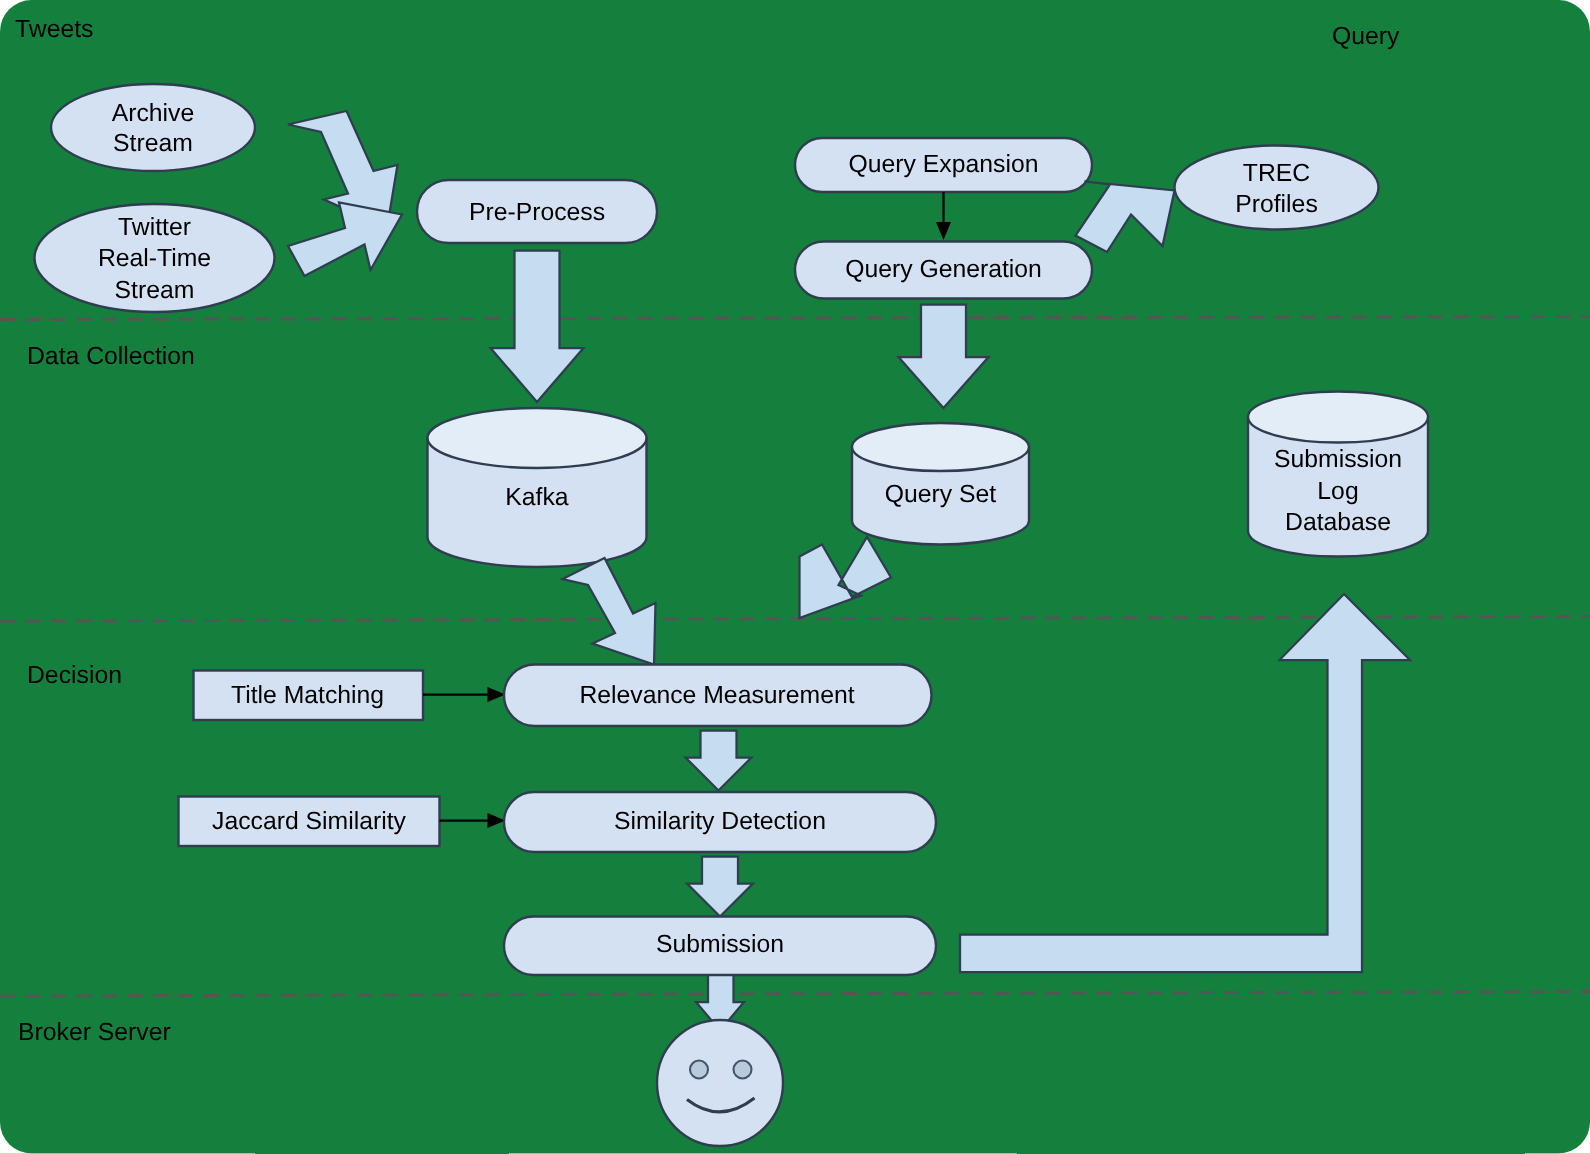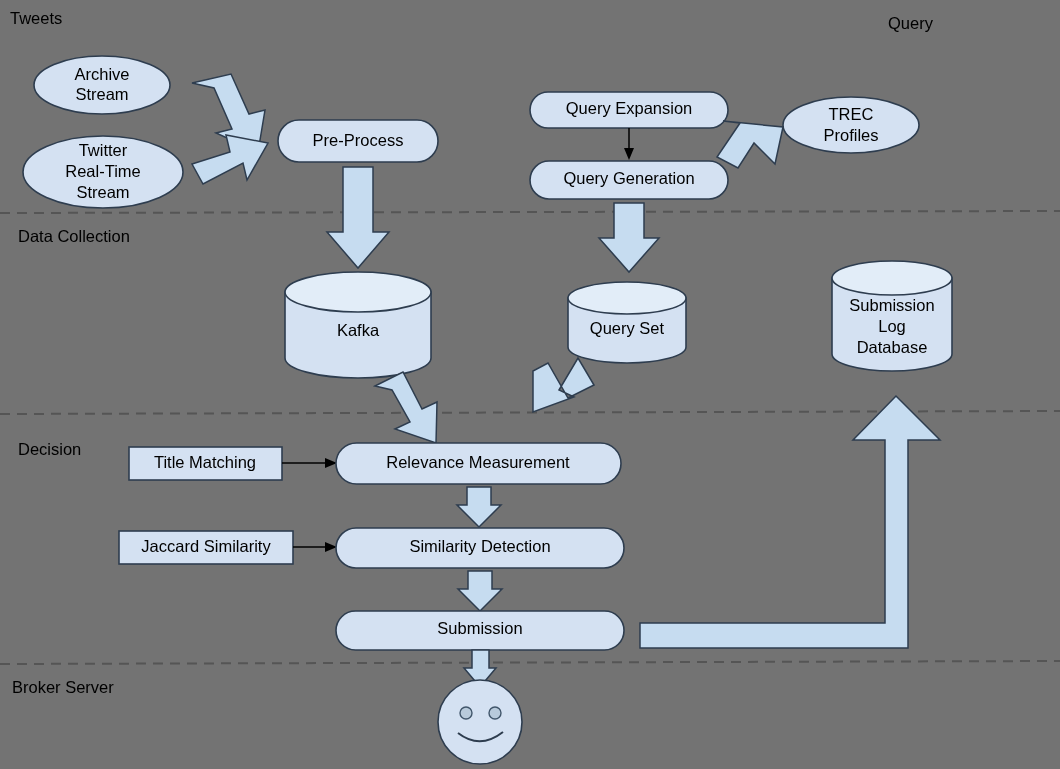--- a/index.html
+++ b/index.html
@@ -8,22 +8,23 @@
     padding: 0;
     background: #ffffff;
   }
   body {
     font-family: "Liberation Sans", sans-serif;
   }
   #diagram-root {
     position: relative;
     width: 1060px;
     height: 769px;
-    background: #737373;
+    background: #15803d;
     overflow: hidden;
+    border-radius: 21px;
   }
   svg#arch-svg {
     display: block;
     width: 1060px;
     height: 769px;
   }
   .node-fill {
     fill: #d4e1f2;
     stroke: #2e3d4f;
     stroke-width: 1.6;

